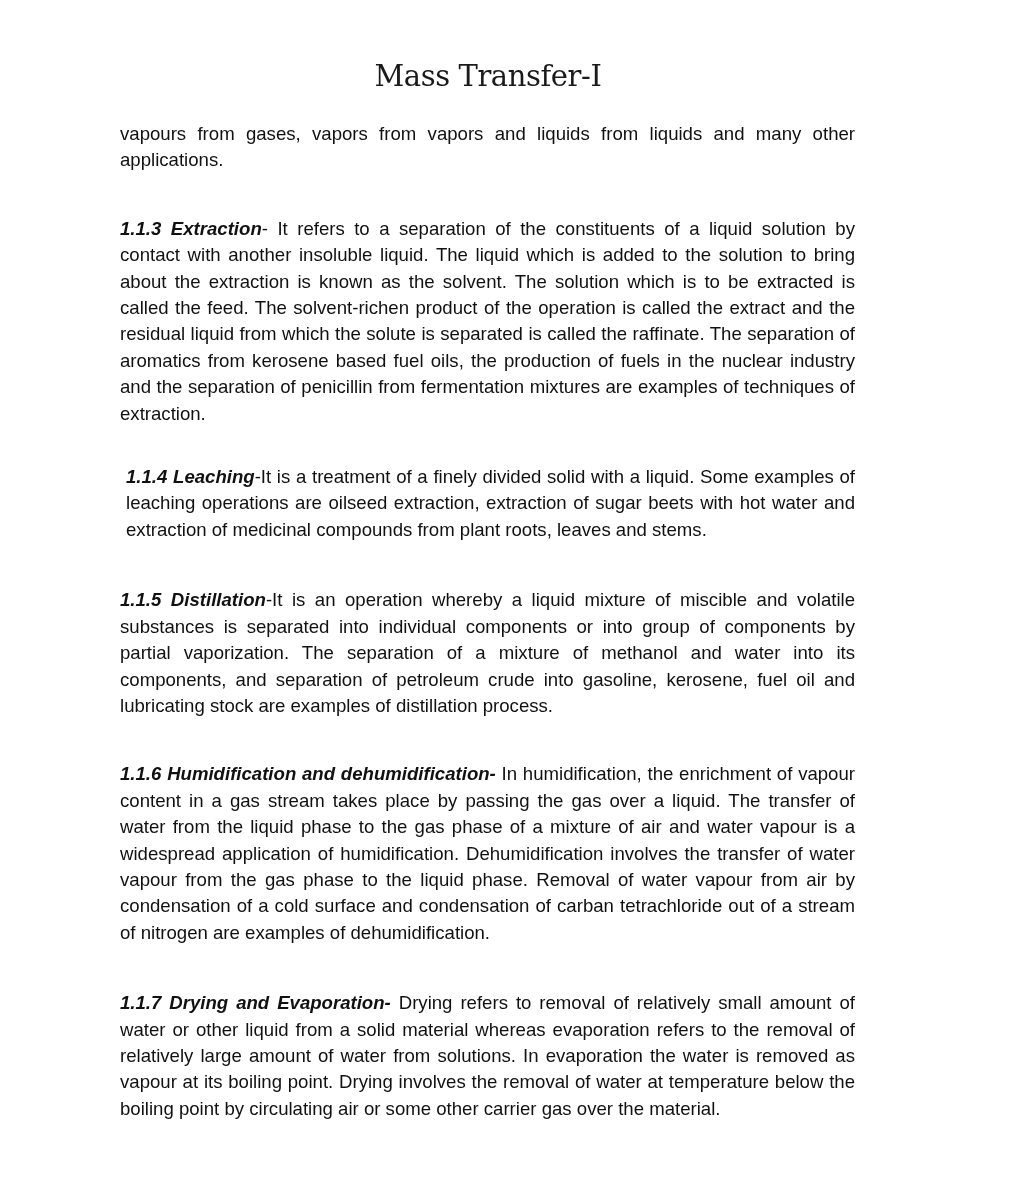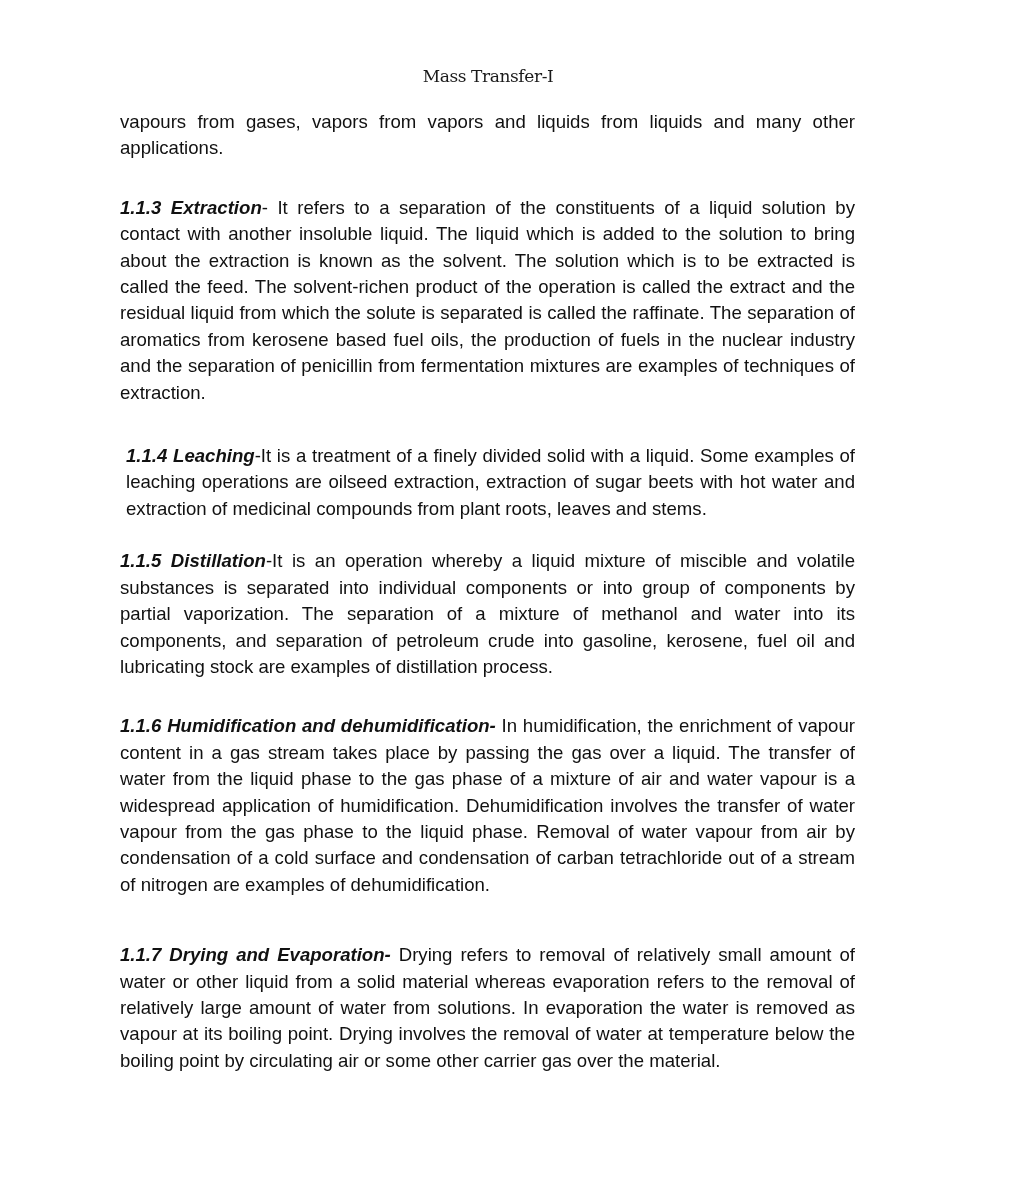--- a/index.html
+++ b/index.html
@@ -14,47 +14,47 @@
       overflow: hidden;
       color: #111111;
     }
     .page-header {
       position: absolute;
       top: 58px;
       left: 0;
       width: 976px;
       text-align: center;
       font-family: "DejaVu Serif", "Liberation Serif", serif;
-      font-size: 17px;
+      font-size: 29px;
       letter-spacing: -0.4px;
       color: #1a1a1a;
       line-height: 36px;
     }
     .content {
       position: absolute;
-      top: 109px;
+      top: 121px;
       left: 120px;
       width: 735px;
       font-family: "Liberation Sans", sans-serif;
       font-size: 18.6px;
       line-height: 26.4px;
       text-align: justify;
       color: #111111;
     }
     .para {
       margin: 0;
     }
     .para + .para {
-      margin-top: 33px;
+      margin-top: 42px;
     }
     .para.p-leaching {
       margin-top: 37px;
       padding-left: 6px;
     }
-    .para.p-distillation { margin-top: 26px; }
+    .para.p-distillation { margin-top: 44px; }
     .para.p-humid { }
     .para.p-drying { margin-top: 44px; }
     .heading {
       font-weight: bold;
       font-style: italic;
     }
   </style>
 </head>
 <body>
 

